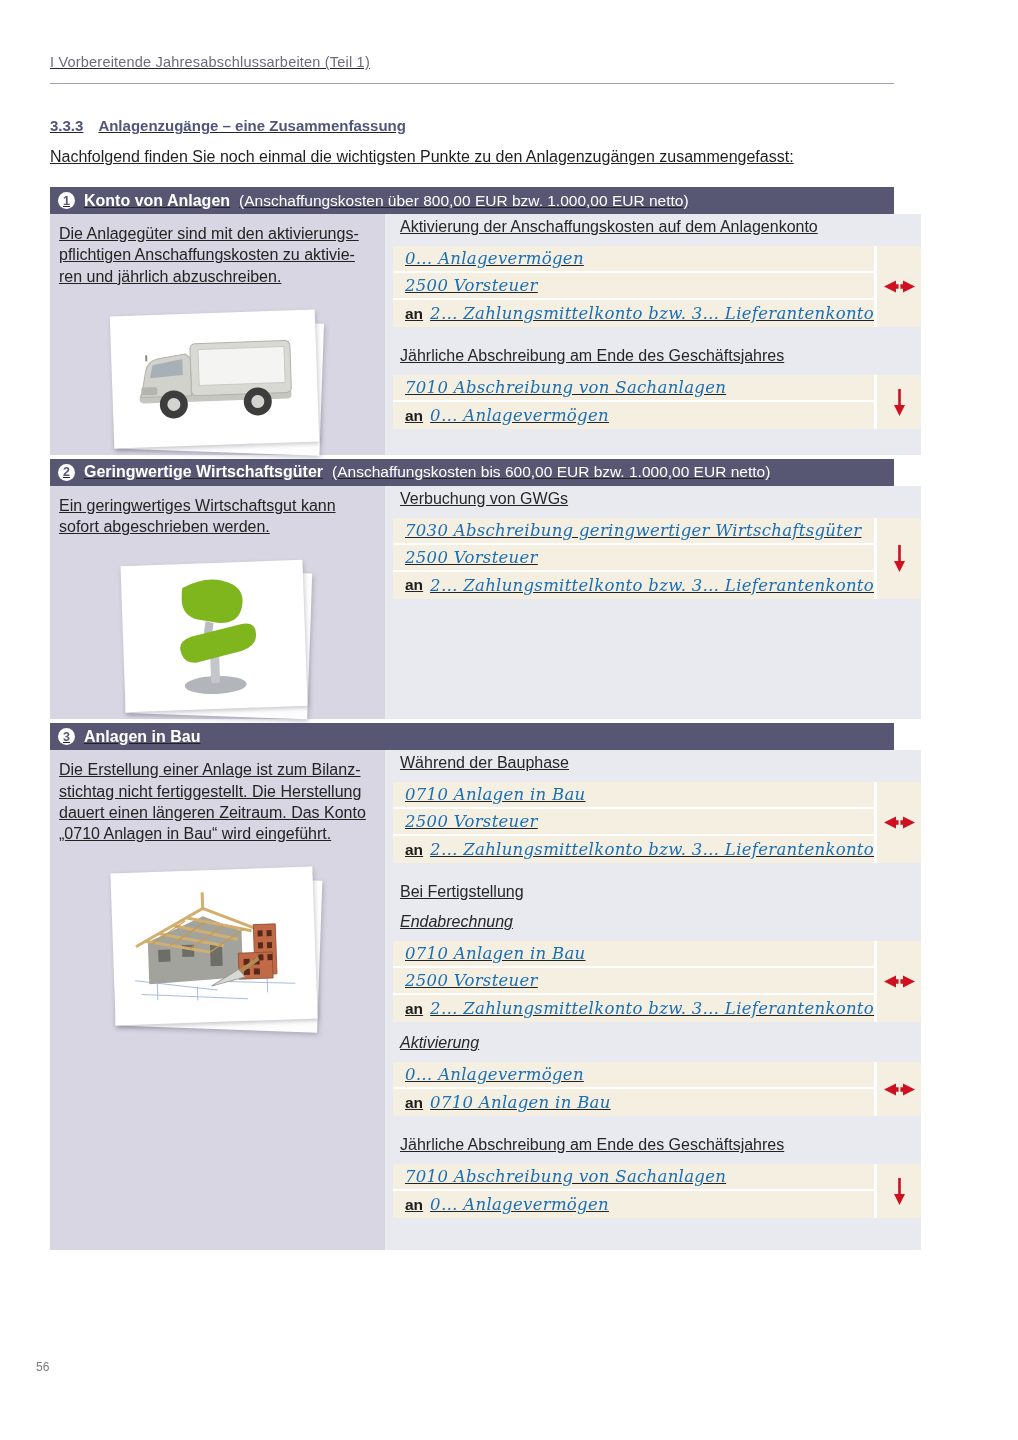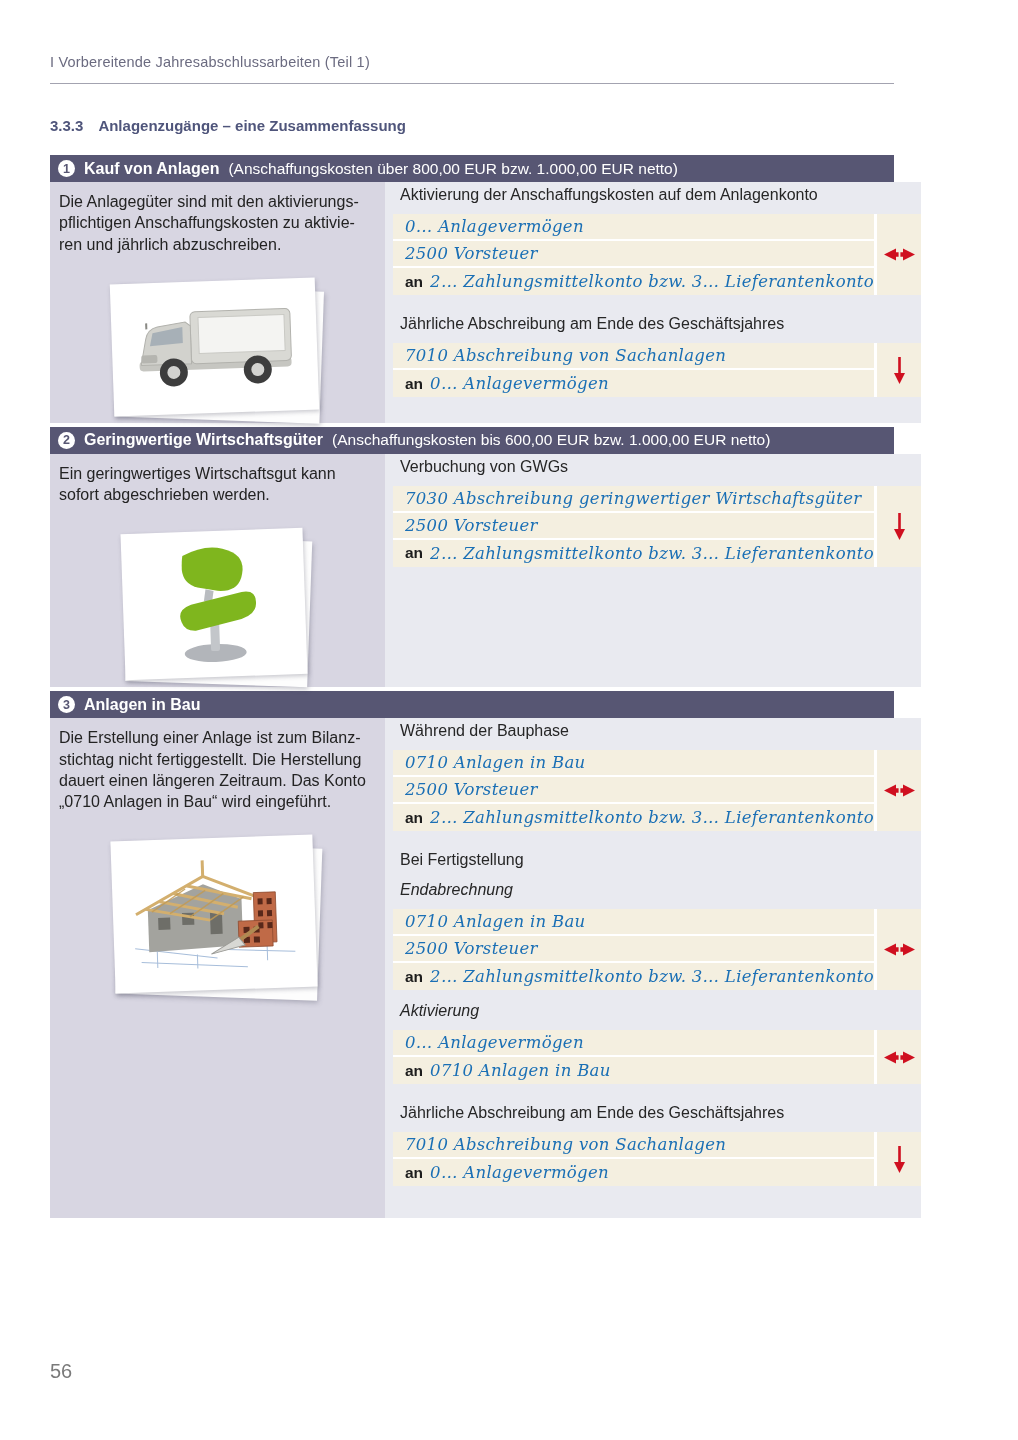--- a/index.html
+++ b/index.html
@@ -1,21 +1,21 @@
 <!DOCTYPE html>
 <html lang="de"><head>
 <meta charset="utf-8">
 <style>
   html,body{margin:0;padding:0;}
   body{
     width:1018px;height:1440px;background:#ffffff;position:relative;
     font-family:"Liberation Sans", sans-serif;color:#232323;
     -webkit-font-smoothing:antialiased;
   }
-  .content{position:absolute;left:50px;top:0;width:844px;}
+  .content{position:absolute;left:50px;top:0;width:844px;text-decoration:underline;}
 
   
   .runhead{
     padding-top:54px;font-size:14.5px;color:#6b6b80;letter-spacing:.2px;
     border-bottom:1px solid #a3a3b0;padding-bottom:13px;
   }
 
   
   .heading{margin-top:33px;display:flex;gap:15px;align-items:baseline;
     color:#4f557b;font-weight:bold;font-size:15px;}
@@ -64,43 +64,44 @@
   .arrowcell{width:44px;flex:0 0 44px;border-left:3px solid #ffffff;display:flex;align-items:center;justify-content:center;}
 
   
   .card{position:relative;margin:26px auto 0;}
   .card .back{position:absolute;inset:0;background:#fdfdfd;transform:rotate(2deg) translate(5px,7px);box-shadow:1px 2px 5px rgba(80,80,100,.35);}
   .card .front{position:absolute;inset:0;background:#ffffff;transform:rotate(-2deg);box-shadow:1px 2px 4px rgba(80,80,100,.3);display:flex;align-items:center;justify-content:center;}
   .card.c1{width:205px;height:132px;}
   .card.c2{width:182px;height:146px;}
   .card.c3{width:202px;height:152px;}
 
-  .pagenum{position:absolute;left:50px;top:1360px;font-size:20px;color:#7a7a7a;}
+  .pagenum{position:absolute;left:36px;top:1360px;font-size:12px;color:#7a7a7a;}
 
   .mh1{min-height:235px;} .mh2{min-height:194px;} .mh3{min-height:500px;}
 </style>
 </head>
 <body>
 
 <div class="content">
 
   <div class="runhead">I  Vorbereitende Jahresabschlussarbeiten (Teil 1)</div>
 
   <div class="heading">
     <span>3.3.3</span>
     <span>Anlagenzugänge – eine Zusammenfassung</span>
   </div>
 
+  <div class="intro">Nachfolgend finden Sie noch einmal die wichtigsten Punkte zu den Anlagenzugängen zusammengefasst:</div>
 
   <div class="sections">
 
     <div class="section">
       <div class="sec-header">
         <span class="badge">1</span>
-        <span class="sec-title">Kauf von Anlagen</span>
+        <span class="sec-title">Konto von Anlagen</span>
         <span class="sec-sub">(Anschaffungskosten über 800,00 EUR bzw. 1.000,00 EUR netto)</span>
       </div>
       <div class="sec-body mh1">
         <div class="col-left">
           <p class="left-text">Die Anlagegüter sind mit den aktivierungs-
 pflichtigen Anschaffungskosten zu aktivie-
 ren und jährlich abzuschreiben.</p>
           <div class="card c1">
             <div class="back"></div>
             <div class="front">

